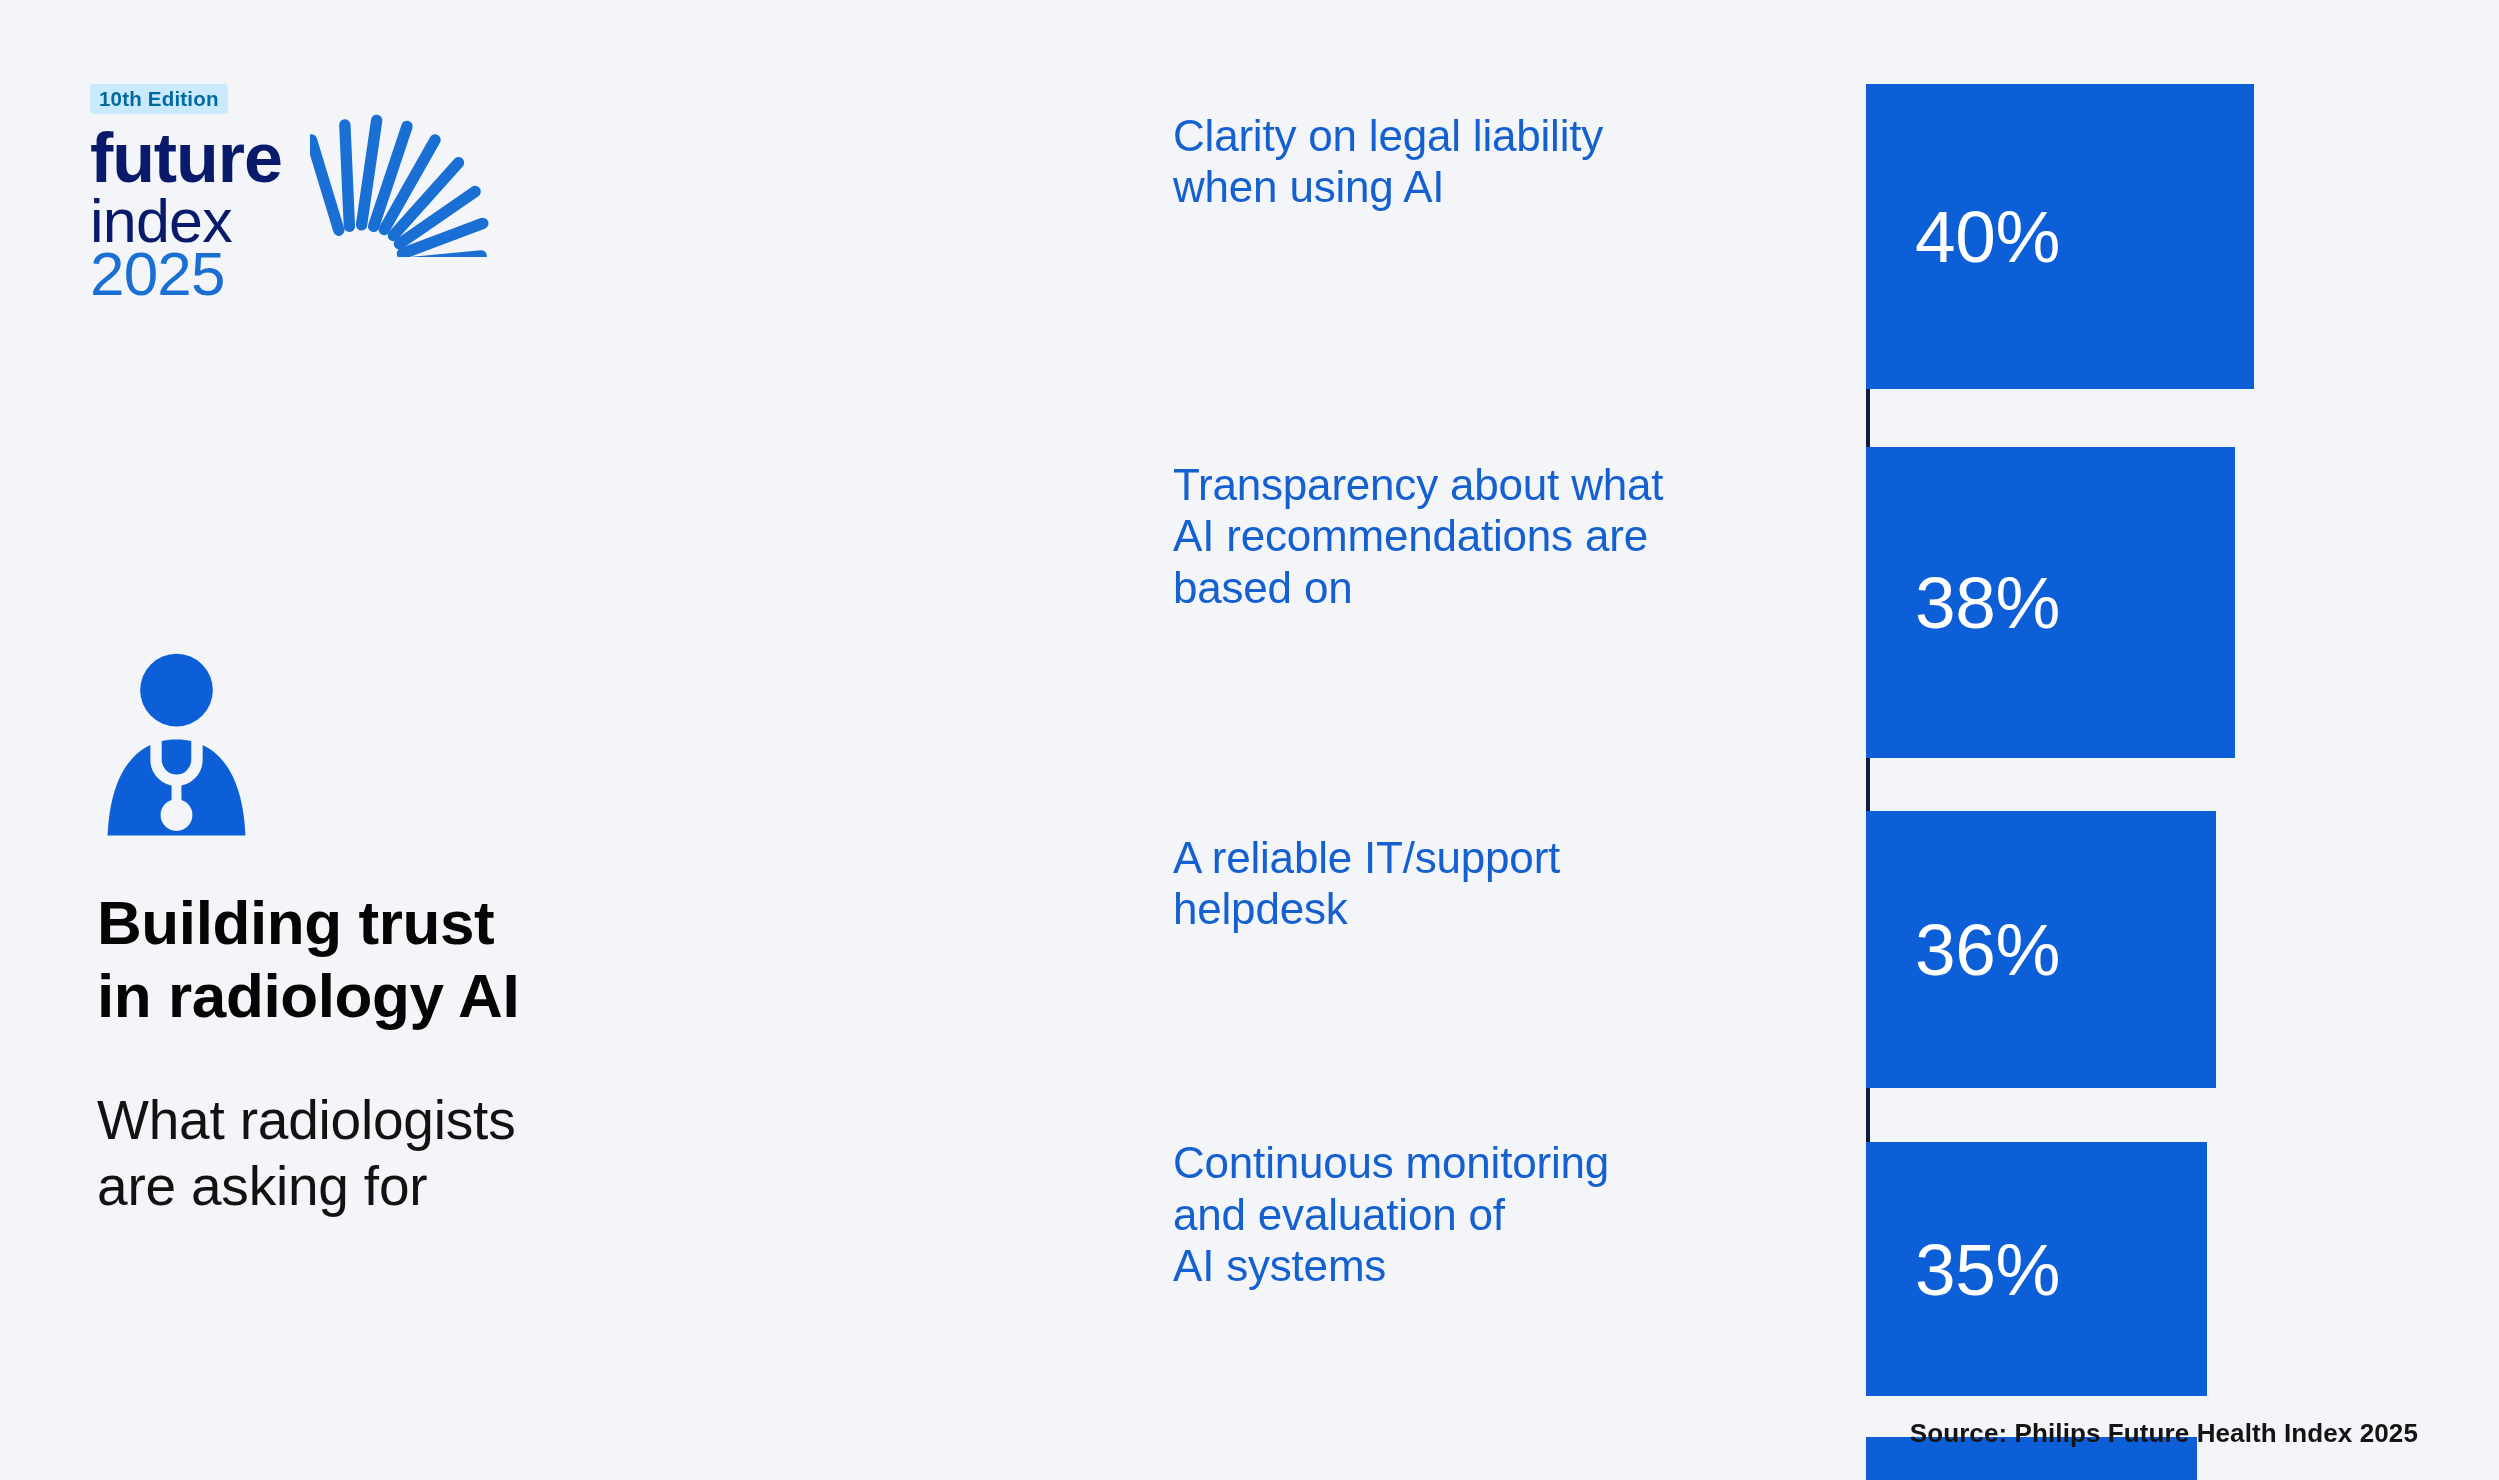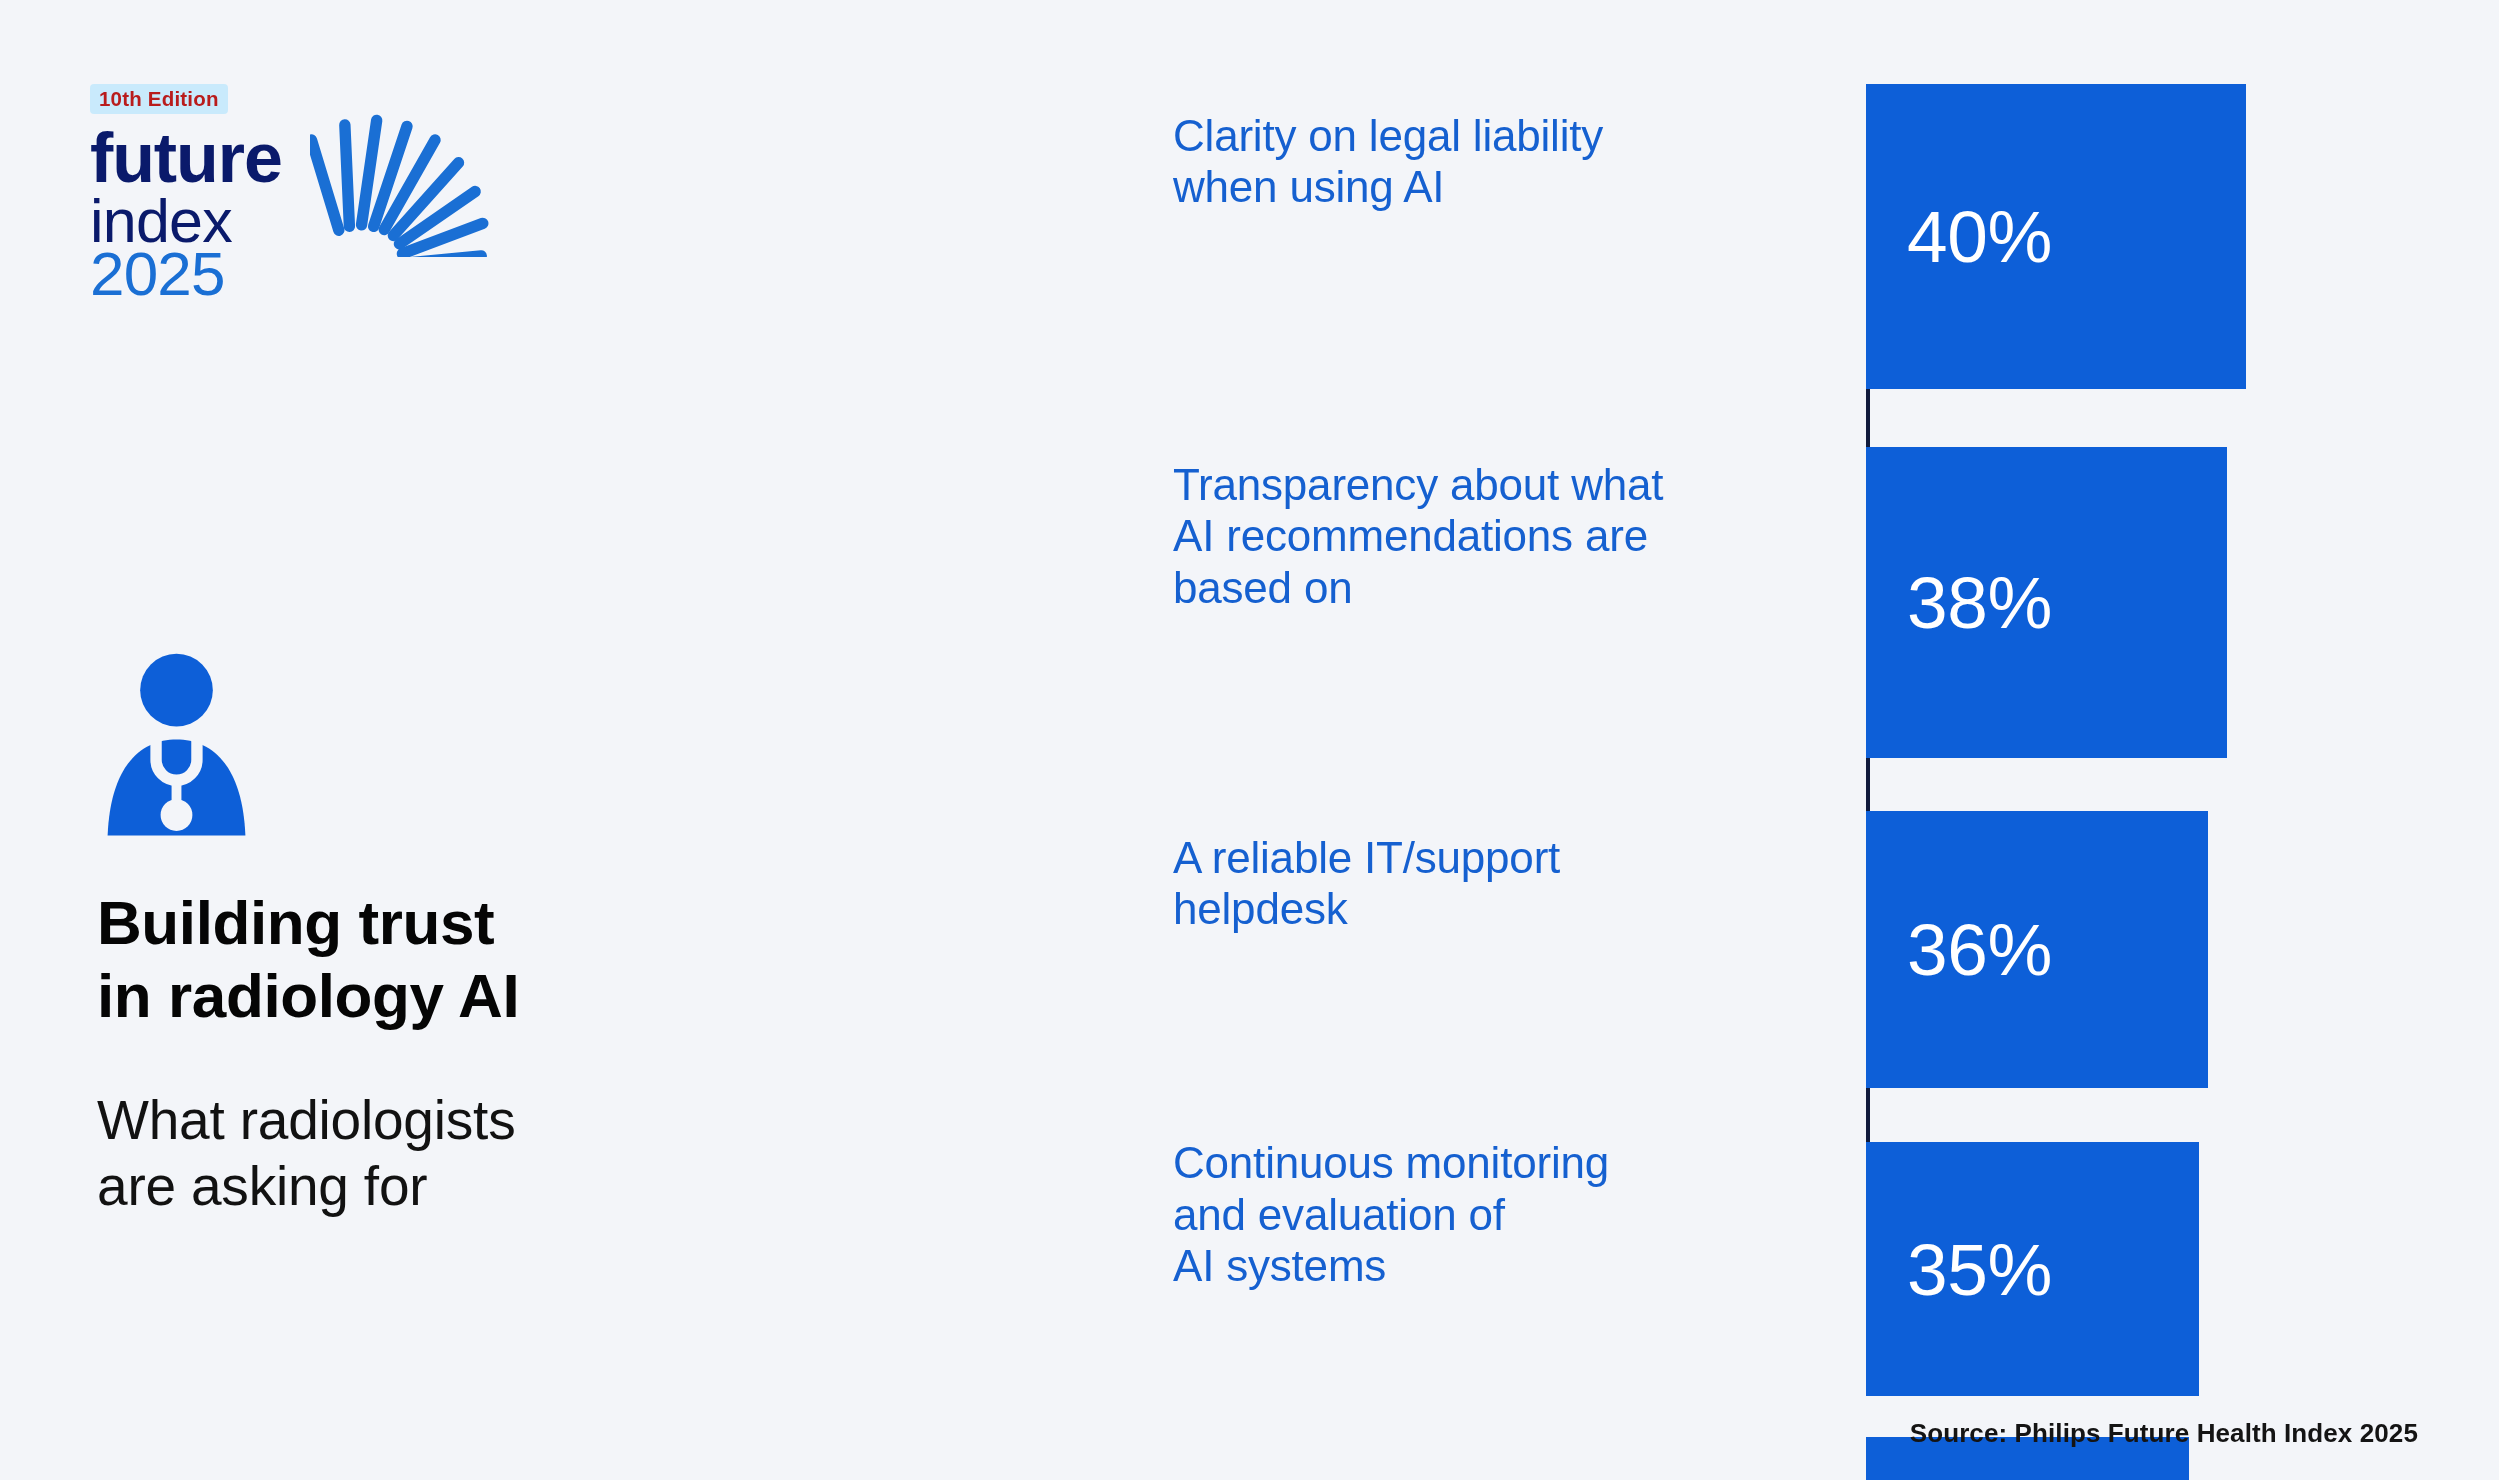--- a/index.html
+++ b/index.html
@@ -5,21 +5,21 @@
   html,body{margin:0;padding:0;}
   body{
     width:2500px;height:1481px;
     background:#f3f5f9;
     font-family:"Liberation Sans", sans-serif;
     overflow:hidden;position:relative;
   }
   
   #logo-block{position:absolute;left:90px;top:84px;width:364px;height:327px;}
   #edition-badge{
-    display:inline-block;background:#c9eafc;color:#b91c1c;
+    display:inline-block;background:#c9eafc;color:#0369a1;
     font-size:20.5px;font-weight:bold;letter-spacing:0.2px;
     padding:4.6px 9px 5.3px 9px;border-radius:4px;line-height:1;
   }
   #wordmark{position:relative;margin-top:10.6px;}
   .wm-line{
     font-family:"Liberation Sans Narrow","Liberation Sans",sans-serif;
     color:#0a1a6b;line-height:.95;letter-spacing:-1.1px;
   }
   #wm-future{font-size:70px;font-weight:bold;}
   #wm-health{font-size:70px;font-weight:bold;margin-top:-4.6px;}
@@ -45,21 +45,21 @@
   #chart{position:absolute;left:1173px;top:84px;width:1185px;height:1306px;}
   .row{position:absolute;left:0;width:1185px;}
   .row-label{
     position:absolute;left:0;width:630px;
     font-family:"Liberation Sans Narrow","Liberation Sans",sans-serif;
     color:#1560d0;font-size:44px;font-weight:400;line-height:1.17;
     letter-spacing:-0.2px;
   }
   .bar{
     position:absolute;background:#0d5fd8;height:100%;
-    display:flex;align-items:center;
+    display:flex;align-items:center;padding-left:8px;
   }
   .bar-value{
     font-family:"Liberation Sans Narrow","Liberation Sans",sans-serif;
     color:#ffffff;font-size:73px;font-weight:300;letter-spacing:-0.4px;
     margin-left:41px;line-height:1;
   }
   #axis-line{
     position:absolute;left:693px;top:3.8px;width:3.8px;height:1295px;
     background:#101a3c;
   }

